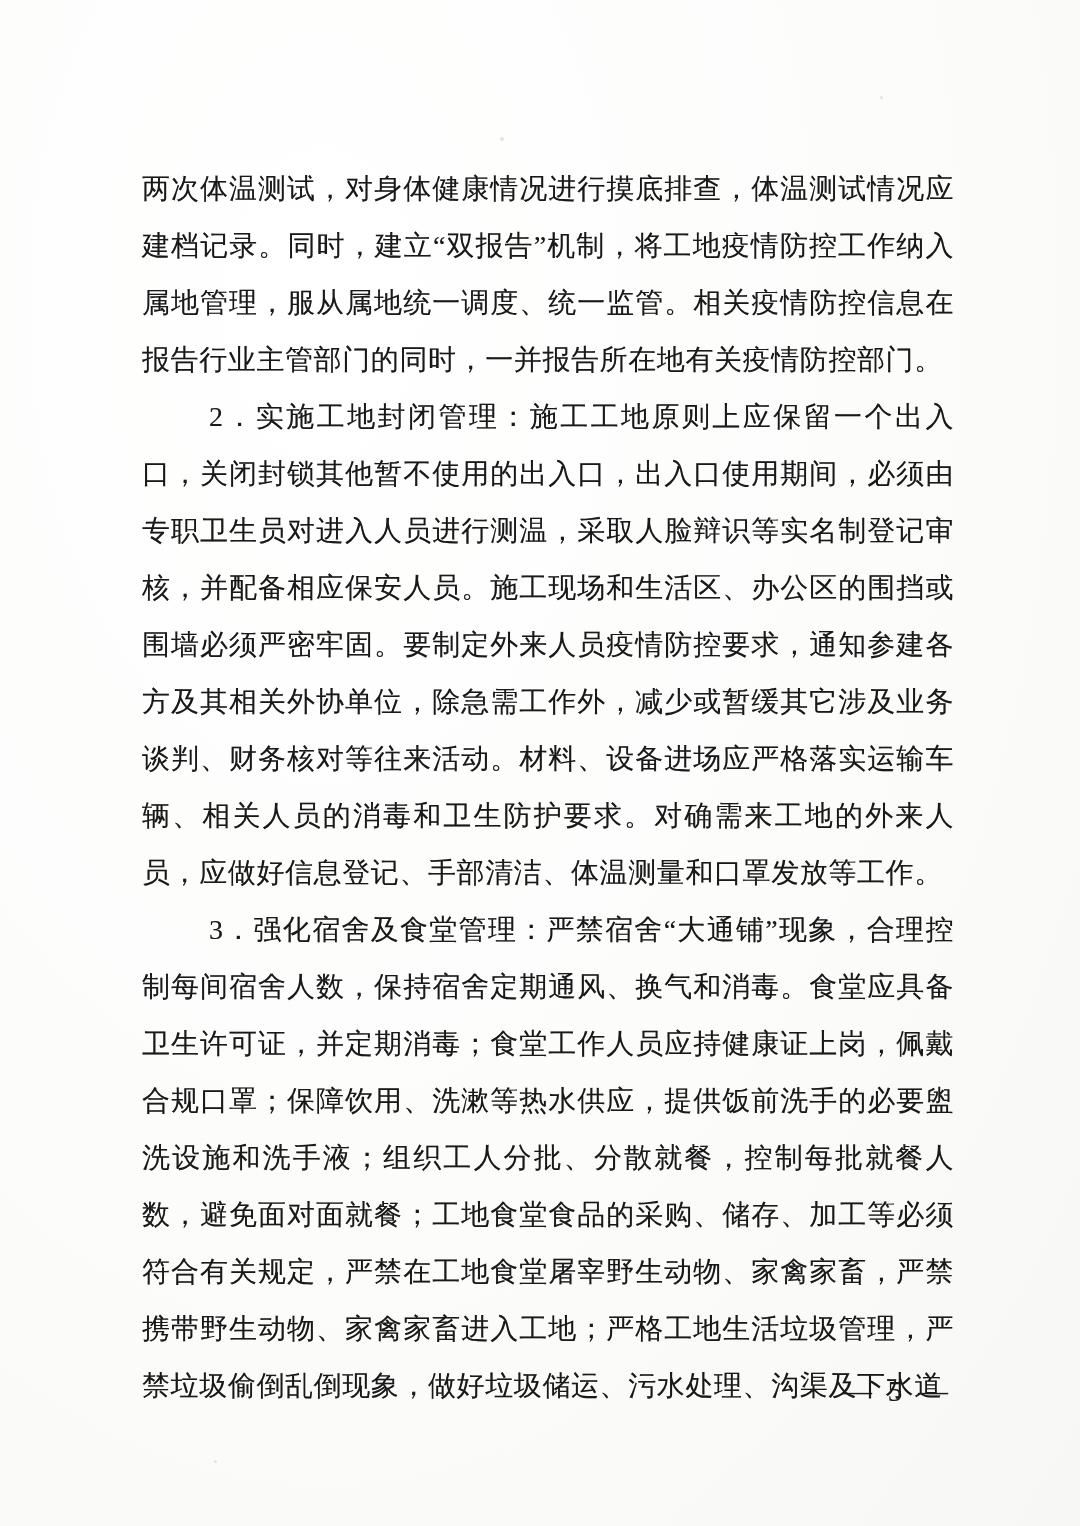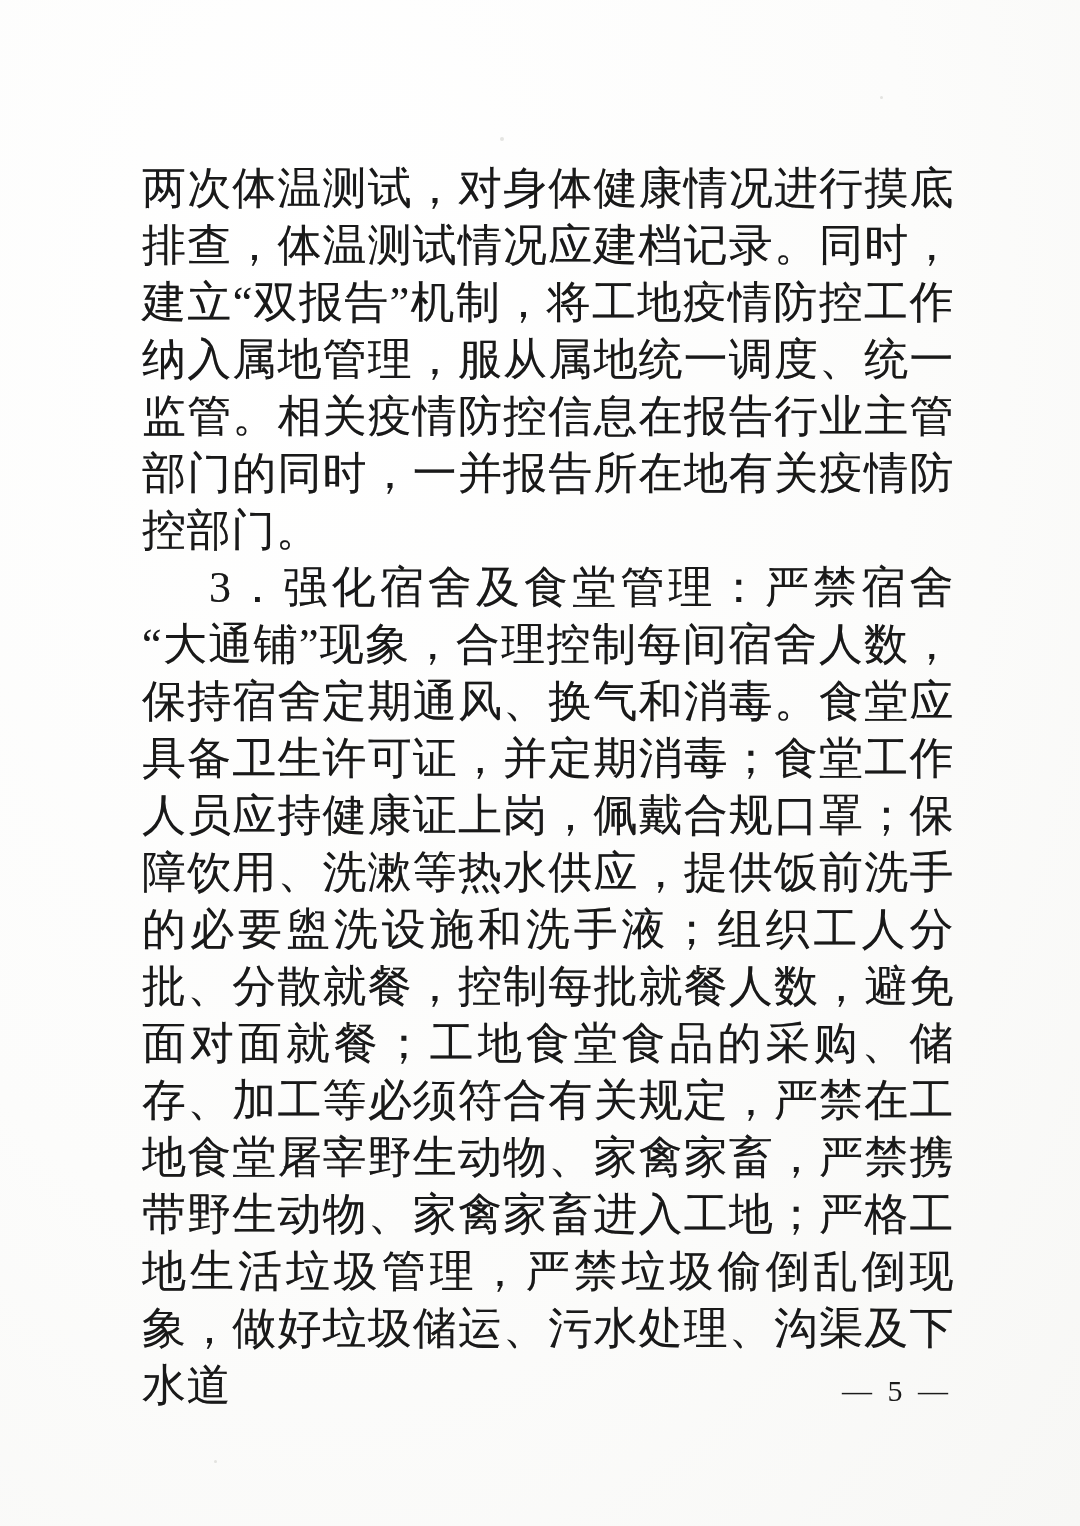--- a/index.html
+++ b/index.html
@@ -22,21 +22,21 @@
     background:
       radial-gradient(ellipse at 30% 20%, #ffffff 0%, #fcfcfb 55%, #f7f7f5 100%);
   }
   .page-inner {
     position: absolute;
     left: 142px;
     top: 160px;
     width: 812px;
   }
   .para {
-    font-size: 44px;
+    font-size: 28px;
     line-height: 57px;
     letter-spacing: 0.6px;
     text-align: justify;
     text-justify: inter-character;
     margin: 0 0 0 0;
     color: #191919;
     font-weight: 500;
     text-shadow: 0 0 0.6px rgba(0,0,0,0.35);
   }
   .para.indent {
@@ -65,17 +65,18 @@
 <body>
 
 <div class="page">
 
   <span class="speck" style="left:500px;top:137px;width:4px;height:4px;"></span>
   <span class="speck" style="left:214px;top:1460px;width:3px;height:3px;"></span>
   <span class="speck" style="left:880px;top:96px;width:3px;height:3px;"></span>
 
   <div class="page-inner">
     <p class="para">两次体温测试，对身体健康情况进行摸底排查，体温测试情况应建档记录。同时，建立“双报告”机制，将工地疫情防控工作纳入属地管理，服从属地统一调度、统一监管。相关疫情防控信息在报告行业主管部门的同时，一并报告所在地有关疫情防控部门。</p>
+    <p class="para indent">2．实施工地封闭管理：施工工地原则上应保留一个出入口，关闭封锁其他暂不使用的出入口，出入口使用期间，必须由专职卫生员对进入人员进行测温，采取人脸辩识等实名制登记审核，并配备相应保安人员。施工现场和生活区、办公区的围挡或围墙必须严密牢固。要制定外来人员疫情防控要求，通知参建各方及其相关外协单位，除急需工作外，减少或暂缓其它涉及业务谈判、财务核对等往来活动。材料、设备进场应严格落实运输车辆、相关人员的消毒和卫生防护要求。对确需来工地的外来人员，应做好信息登记、手部清洁、体温测量和口罩发放等工作。</p>
     <p class="para indent">3．强化宿舍及食堂管理：严禁宿舍“大通铺”现象，合理控制每间宿舍人数，保持宿舍定期通风、换气和消毒。食堂应具备卫生许可证，并定期消毒；食堂工作人员应持健康证上岗，佩戴合规口罩；保障饮用、洗漱等热水供应，提供饭前洗手的必要盥洗设施和洗手液；组织工人分批、分散就餐，控制每批就餐人数，避免面对面就餐；工地食堂食品的采购、储存、加工等必须符合有关规定，严禁在工地食堂屠宰野生动物、家禽家畜，严禁携带野生动物、家禽家畜进入工地；严格工地生活垃圾管理，严禁垃圾偷倒乱倒现象，做好垃圾储运、污水处理、沟渠及下水道</p>
   </div>
 
   <div class="footer">— 5 —</div>
 </div>
 
 </body></html>

